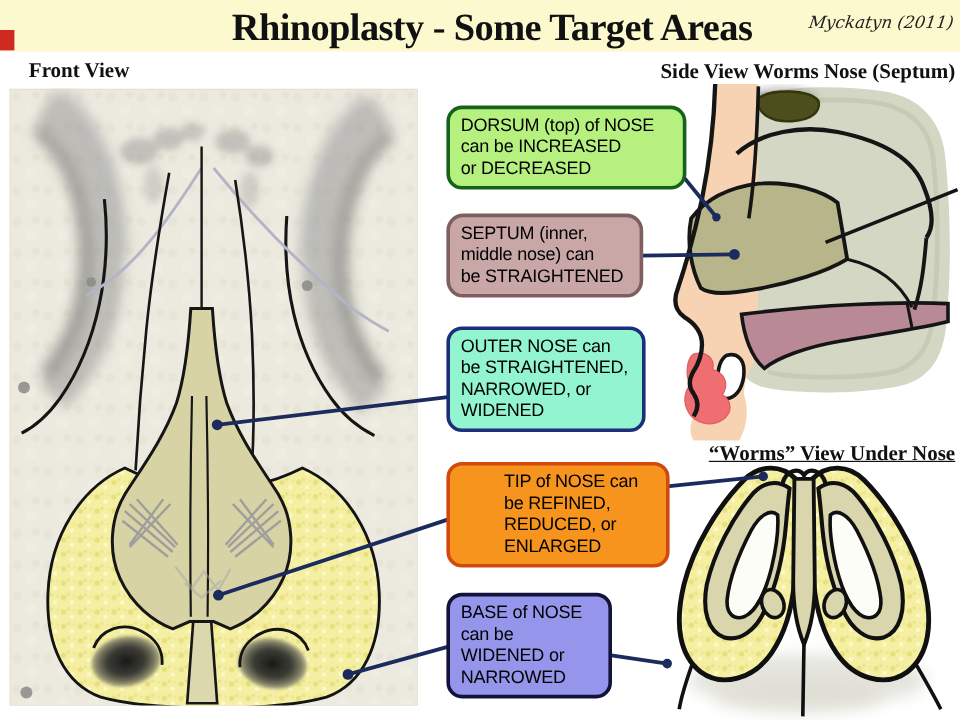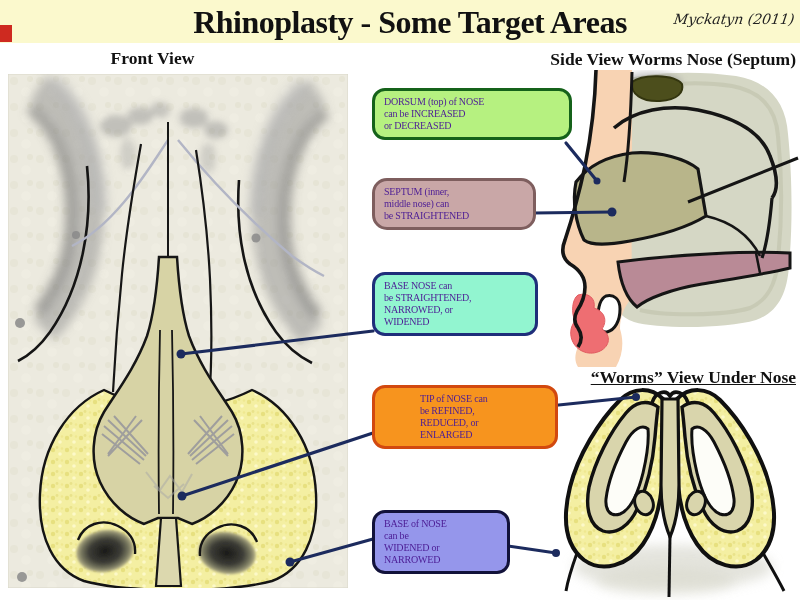--- a/index.html
+++ b/index.html
@@ -11,37 +11,37 @@
   .page-title{position:absolute;left:0;top:4px;width:780px;text-align:center;
       font-family:"Liberation Serif",serif;font-weight:bold;font-size:32px;color:#111;
       letter-spacing:-0.5px;margin-left:20px;}
   .credit{position:absolute;right:6px;top:11px;font-family:"DejaVu Serif",serif;
       font-style:italic;font-size:14px;color:#222;transform:skewX(-8deg);}
   .red-chip{position:absolute;left:0;top:25px;width:12px;height:17px;background:#ce2a20;}
 
   
   .view-heading{position:absolute;font-family:"Liberation Serif",serif;font-weight:bold;
       font-size:17.5px;color:#111;white-space:nowrap;}
-  #front-heading{left:0;top:48px;width:305px;text-align:center;}
+  #front-heading{left:24px;top:48px;width:305px;text-align:left;}
   #side-heading{right:4px;top:49px;}
   #worms-heading{right:4px;top:367px;text-decoration:underline;}
 
   
   .canvas{position:absolute;z-index:1;}
   #front-svg{left:8px;top:74px;}
   #side-svg{left:540px;top:70px;}
   #worms-svg{left:545px;top:385px;}
 
   
   #pointer-svg{position:absolute;left:0;top:0;width:800px;height:600px;z-index:2;}
 
   
   .callout{position:absolute;z-index:3;border:3px solid #000;border-radius:13px;
-      padding:5px 9px;font-family:Liberation Serif, serif;font-size:10px;line-height:1.2;
-      color:#4c1d95;letter-spacing:-0.2px;}
+      padding:5px 9px;font-family:Liberation Sans, sans-serif;font-size:15px;line-height:1.2;
+      color:#000000;letter-spacing:-0.2px;}
   .callout span{white-space:pre;display:block;}
   #co-dorsum{left:372px;top:88px;width:176px;}
   #co-septum{left:372px;top:178px;width:140px;border-radius:15px;}
   #co-outer{left:372px;top:272px;width:142px;}
   #co-tip{left:372px;top:385px;width:126px;}
   #co-base{left:372px;top:494px;width:114px;}
 </style>
 </head>
 <body>
 
@@ -218,35 +218,35 @@
     <circle cx="290" cy="562" r="4.5" fill="#1c2b5e"></circle>
     <line x1="508" y1="546" x2="556" y2="553" stroke="#1c2b5e" stroke-width="3.2" stroke-linecap="round"></line>
     <circle cx="556" cy="553" r="4" fill="#1c2b5e"></circle>
   </svg>
 
 <div class="callout" id="co-dorsum" style="background: rgb(182, 241, 128); border-color: rgb(21, 98, 26);">
   <span>DORSUM (top) of NOSE
 can be INCREASED
 or DECREASED</span>
 </div>
-<div class="callout" id="co-septum" style="background: rgb(201, 167, 167); border-color: rgb(126, 94, 94);">
+<div class="callout" id="co-septum" style="background: rgb(201, 167, 167); border-color: rgb(126, 94, 94); border-radius: 14px;">
   <span>SEPTUM (inner,
 middle nose) can
 be STRAIGHTENED</span>
 </div>
 <div class="callout" id="co-outer" style="background: rgb(146, 245, 208); border-color: rgb(31, 46, 122);">
-  <span>BASE NOSE can
+  <span>OUTER NOSE can
 be STRAIGHTENED,
 NARROWED, or
 WIDENED</span>
 </div>
 <div class="callout" id="co-tip" style="background: rgb(247, 148, 30); border-color: rgb(210, 73, 15); padding-left: 45px;">
   <span>TIP of NOSE can
 be REFINED,
 REDUCED, or
 ENLARGED</span>
 </div>
-<div class="callout" id="co-base" style="background: rgb(149, 150, 235); border-color: rgb(18, 18, 58); margin-top: 16px;">
+<div class="callout" id="co-base" style="background: rgb(149, 150, 235); border-color: rgb(18, 18, 58);">
   <span>BASE of NOSE
 can be
 WIDENED or
 NARROWED</span>
 </div>
 
 </body></html>

